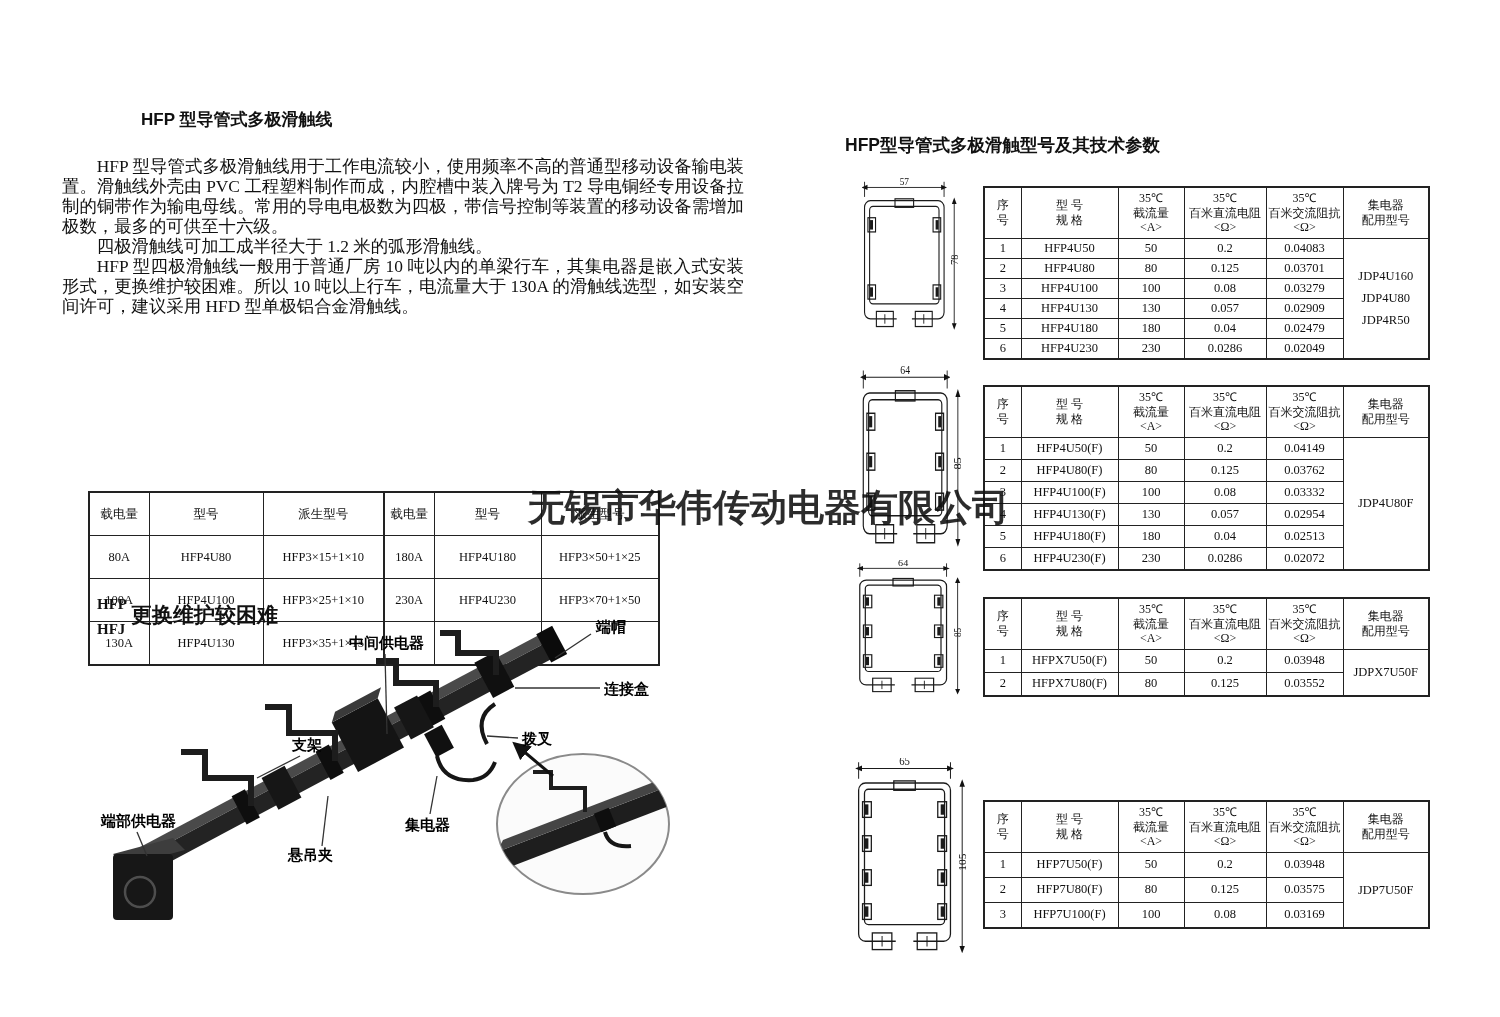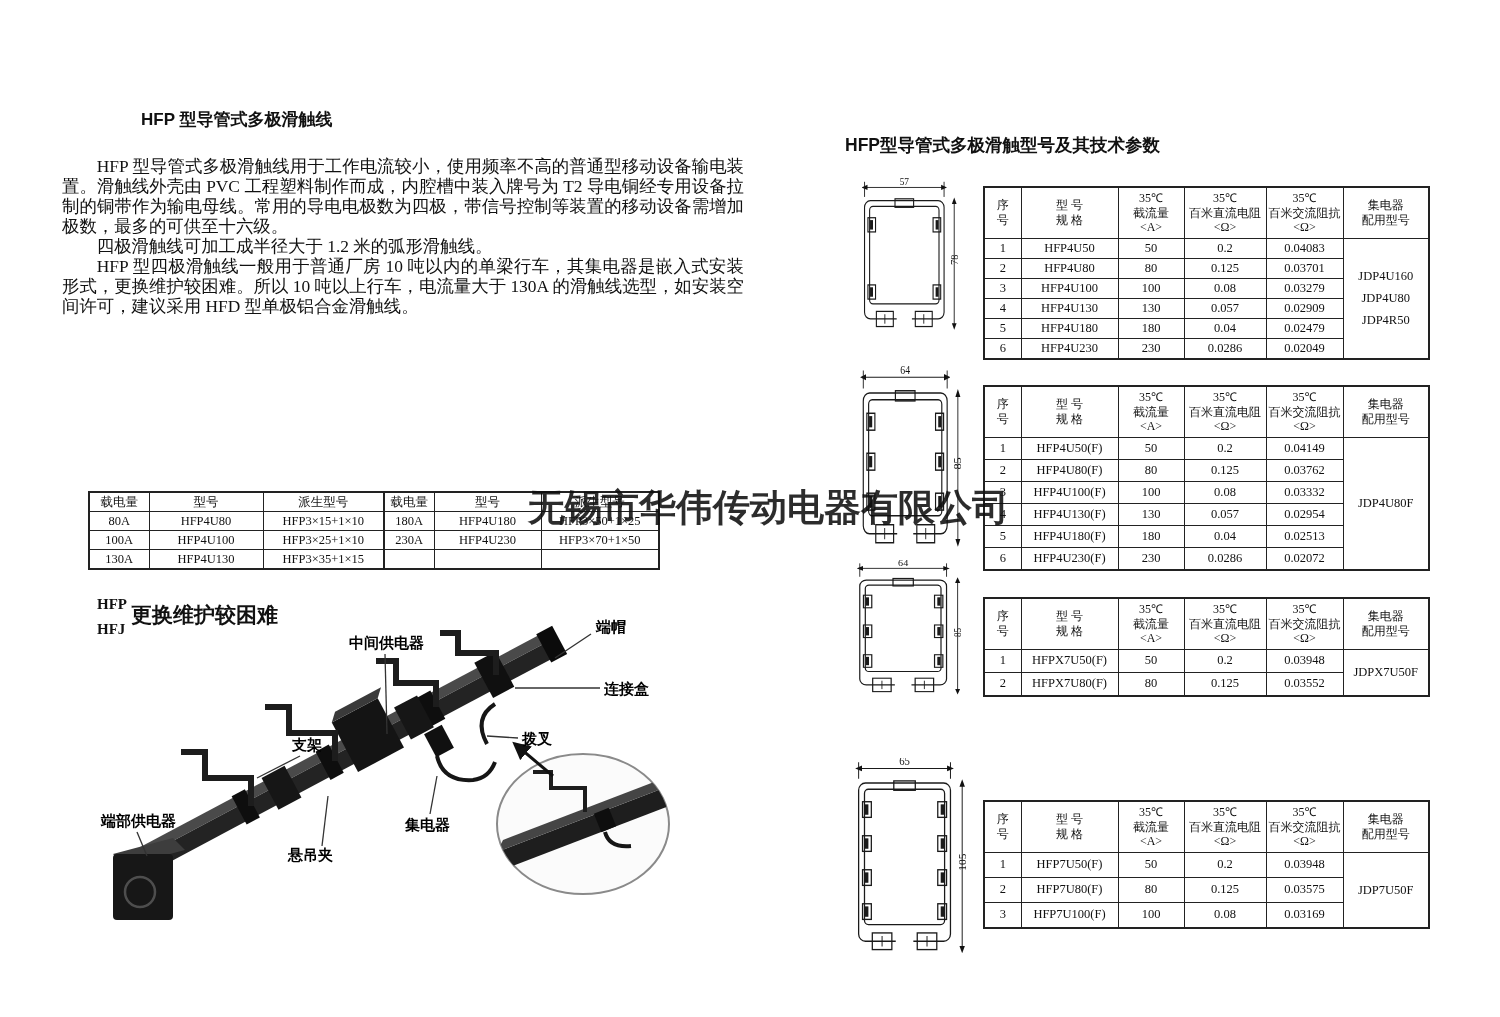--- a/index.html
+++ b/index.html
@@ -8,21 +8,21 @@
 
   
   .page-title{position:absolute;left:95px;top:108px;font-family:"Liberation Sans",sans-serif;
               font-size:17px;font-weight:bold;margin-left:46px;}
   .body-text{position:absolute;left:62px;top:156px;width:682px;font-size:17.4px;
              line-height:20px;text-align:justify;}
   .body-text p{margin:0;text-indent:2em;}
 
   .compare-table{position:absolute;left:88px;top:491px;border-collapse:collapse;
                  table-layout:fixed;font-size:12.5px;}
-  .compare-table td{border:1px solid #222;text-align:center;height:18px;padding:0 2px;
+  .compare-table td{border:1px solid #222;text-align:center;height:18px;padding:12px 2px;
                     overflow:hidden;white-space:nowrap;}
   .compare-table{border:2px solid #222;}
   .compare-table td:nth-child(3){border-right:2.5px solid #222;}
 
   .diagram-model{position:absolute;left:97px;top:592px;font-family:Liberation Serif, serif;
                  font-size:15px;font-weight:bold;line-height:25px;}
   .diagram-title{position:absolute;left:131px;top:601px;font-family:"Liberation Sans",sans-serif;
                  font-size:21px;font-weight:bold;}
   .diagram-svg{position:absolute;left:85px;top:616px;}
   .lbl{font-family:"Liberation Sans",sans-serif;font-size:15px;font-weight:bold;fill:#000;}

